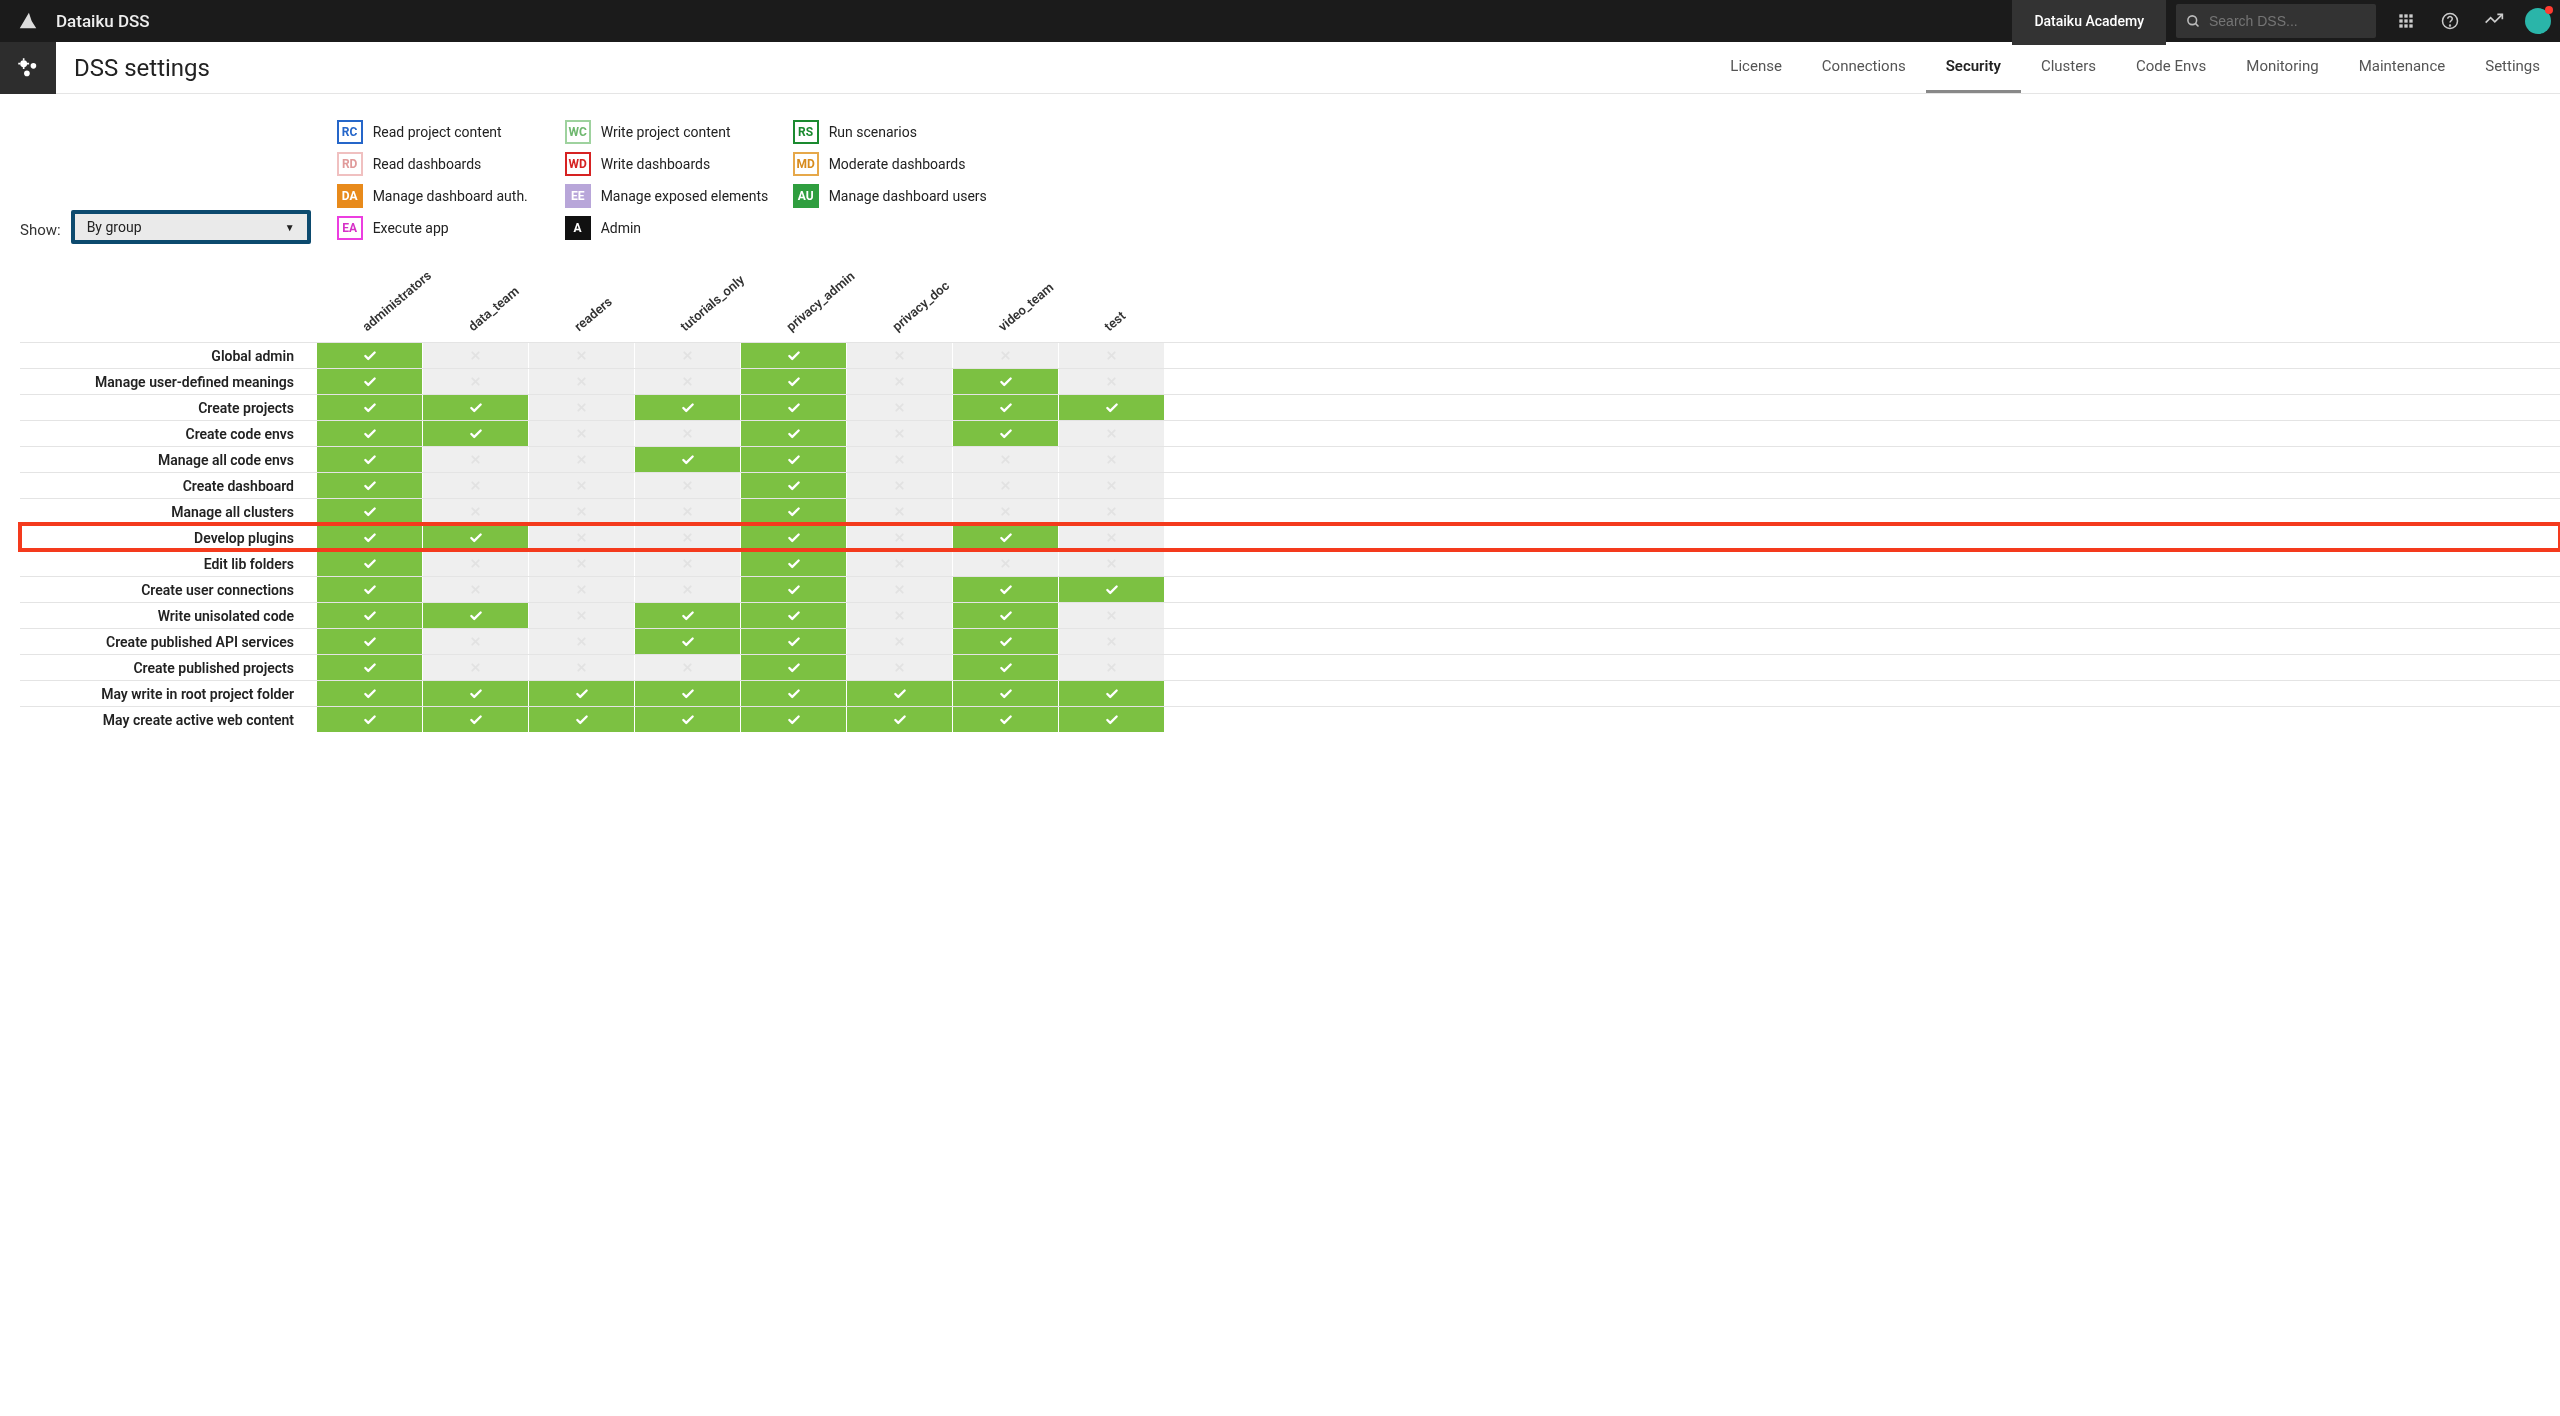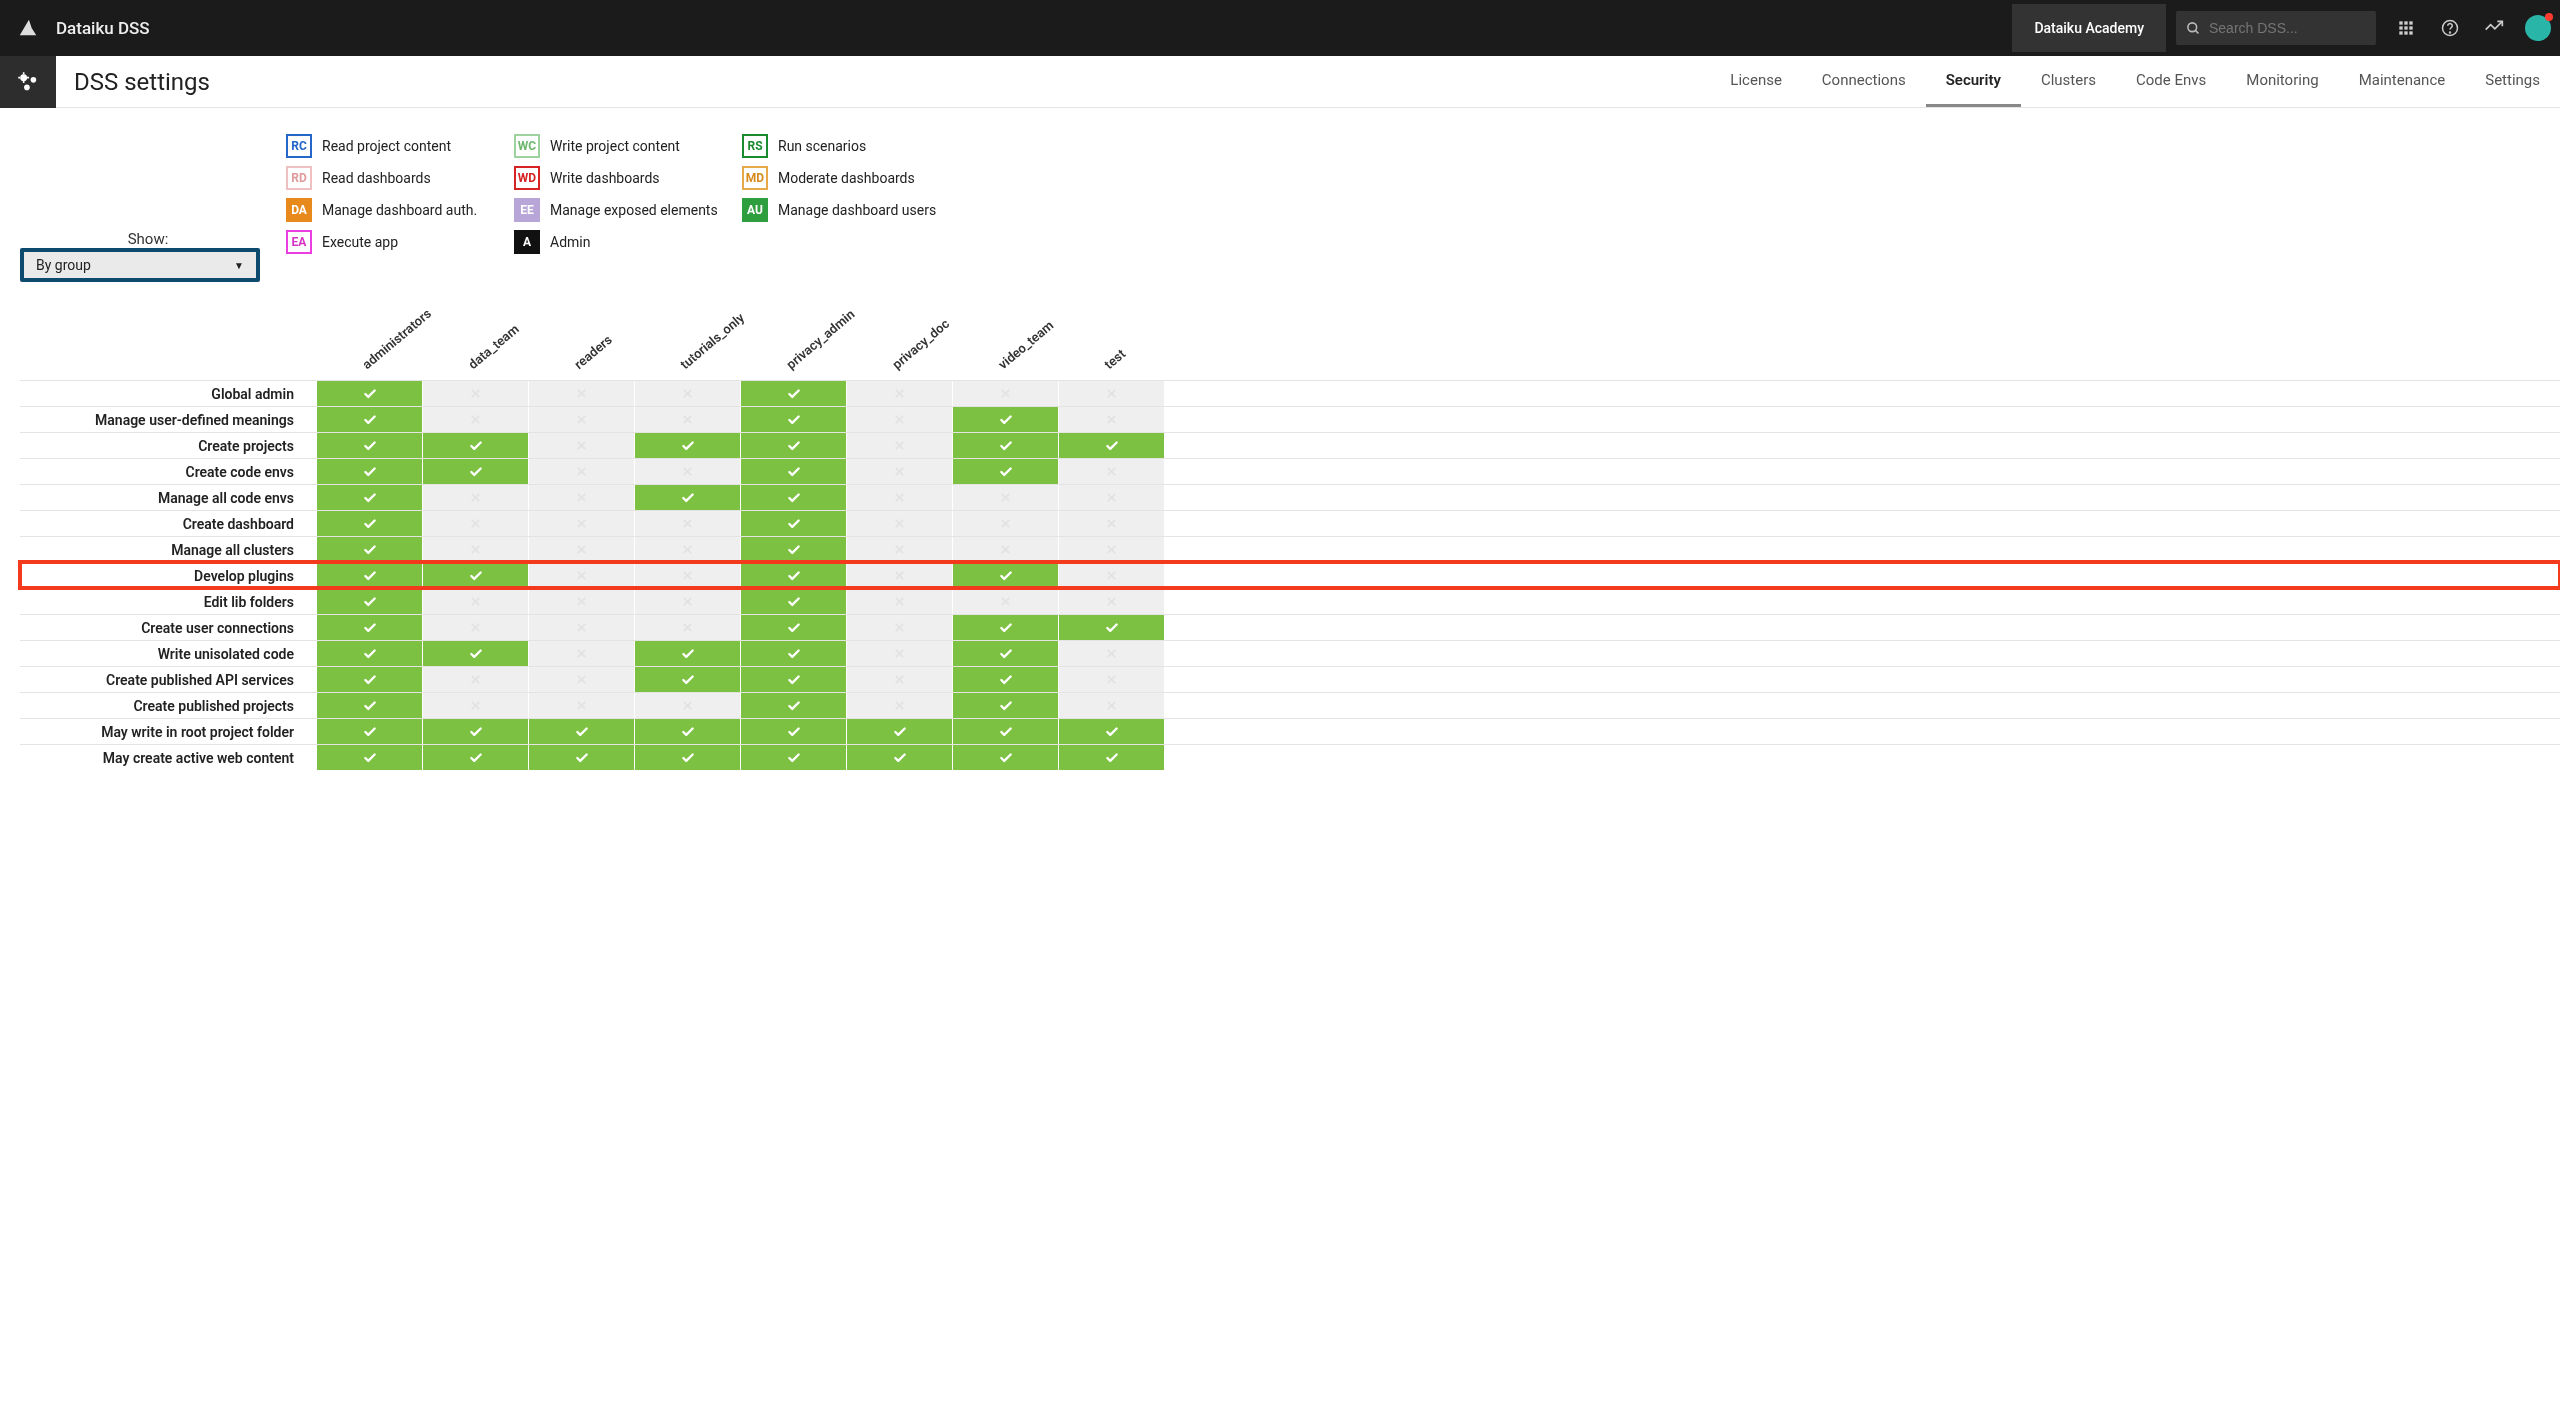--- a/index.html
+++ b/index.html
@@ -1,19 +1,19 @@
 <!DOCTYPE html>
 <html><head>
 <meta charset="utf-8">
 <style>
   * { box-sizing: border-box; margin: 0; padding: 0; }
   body { font-family: -apple-system, BlinkMacSystemFont, "Segoe UI", Roboto, "Helvetica Neue", Arial, sans-serif; font-size: 14px; background: #fff; color: #222; }
 
   
-  .topbar { background: #1b1b1b; color: #eee; display: flex; align-items: center; height: 56px; }
+  .topbar { background: #1b1b1b; color: #eee; display: flex; align-items: center; height: 42px; }
   .topbar .logo { width: 56px; display:flex; align-items:center; justify-content:center; }
   .topbar .brand { font-size: 17px; color: #eee; font-weight: 500; }
   .topbar .spacer { flex: 1; }
   .topbar .academy { background: #333; color: #fff; padding: 0 22px; height: 48px; display:flex; align-items:center; font-size: 14px; font-weight: 500; }
   .topbar .search { background: #333; height: 34px; margin-left: 10px; margin-right: 8px; width: 200px; display:flex; align-items:center; padding: 0 10px; border-radius: 2px; color:#aaa; }
   .topbar .search input { background:transparent; border:none; outline:none; color:#ccc; font-size:14px; margin-left:8px; width:100%; }
   .topbar .icon-btn { width: 44px; height:48px; display:flex; align-items:center; justify-content:center; color:#ccc; cursor:pointer; }
   .avatar { width:26px; height:26px; border-radius:50%; background:#2ab5a9; position:relative; display:flex; align-items:center; justify-content:center; color:#fff; font-size:11px; }
   .avatar::after { content:''; position:absolute; top:-2px; right:-2px; width:8px; height:8px; background:#ff3b30; border-radius:50%; }
 
@@ -143,21 +143,21 @@
       <div class="tab">Maintenance</div>
       <div class="tab">Settings</div>
     </div>
 </div>
 
 <div class="layout">
 
   <div class="content">
 
     <div class="legend-row">
-      <div style="display:flex; align-items:center; margin-top:90px;flex-direction:column;">
+      <div style="display:flex; align-items:center; margin-top:90px;">
         <span class="show-label">Show:</span>
         <div class="select">
           <span>By group</span>
           <span class="caret">▼</span>
         </div>
       </div>
 
       <div class="legend-grid" id="legend-grid">
           <div class="legend-item">
             <div class="code-badge cb-RC">RC</div>

